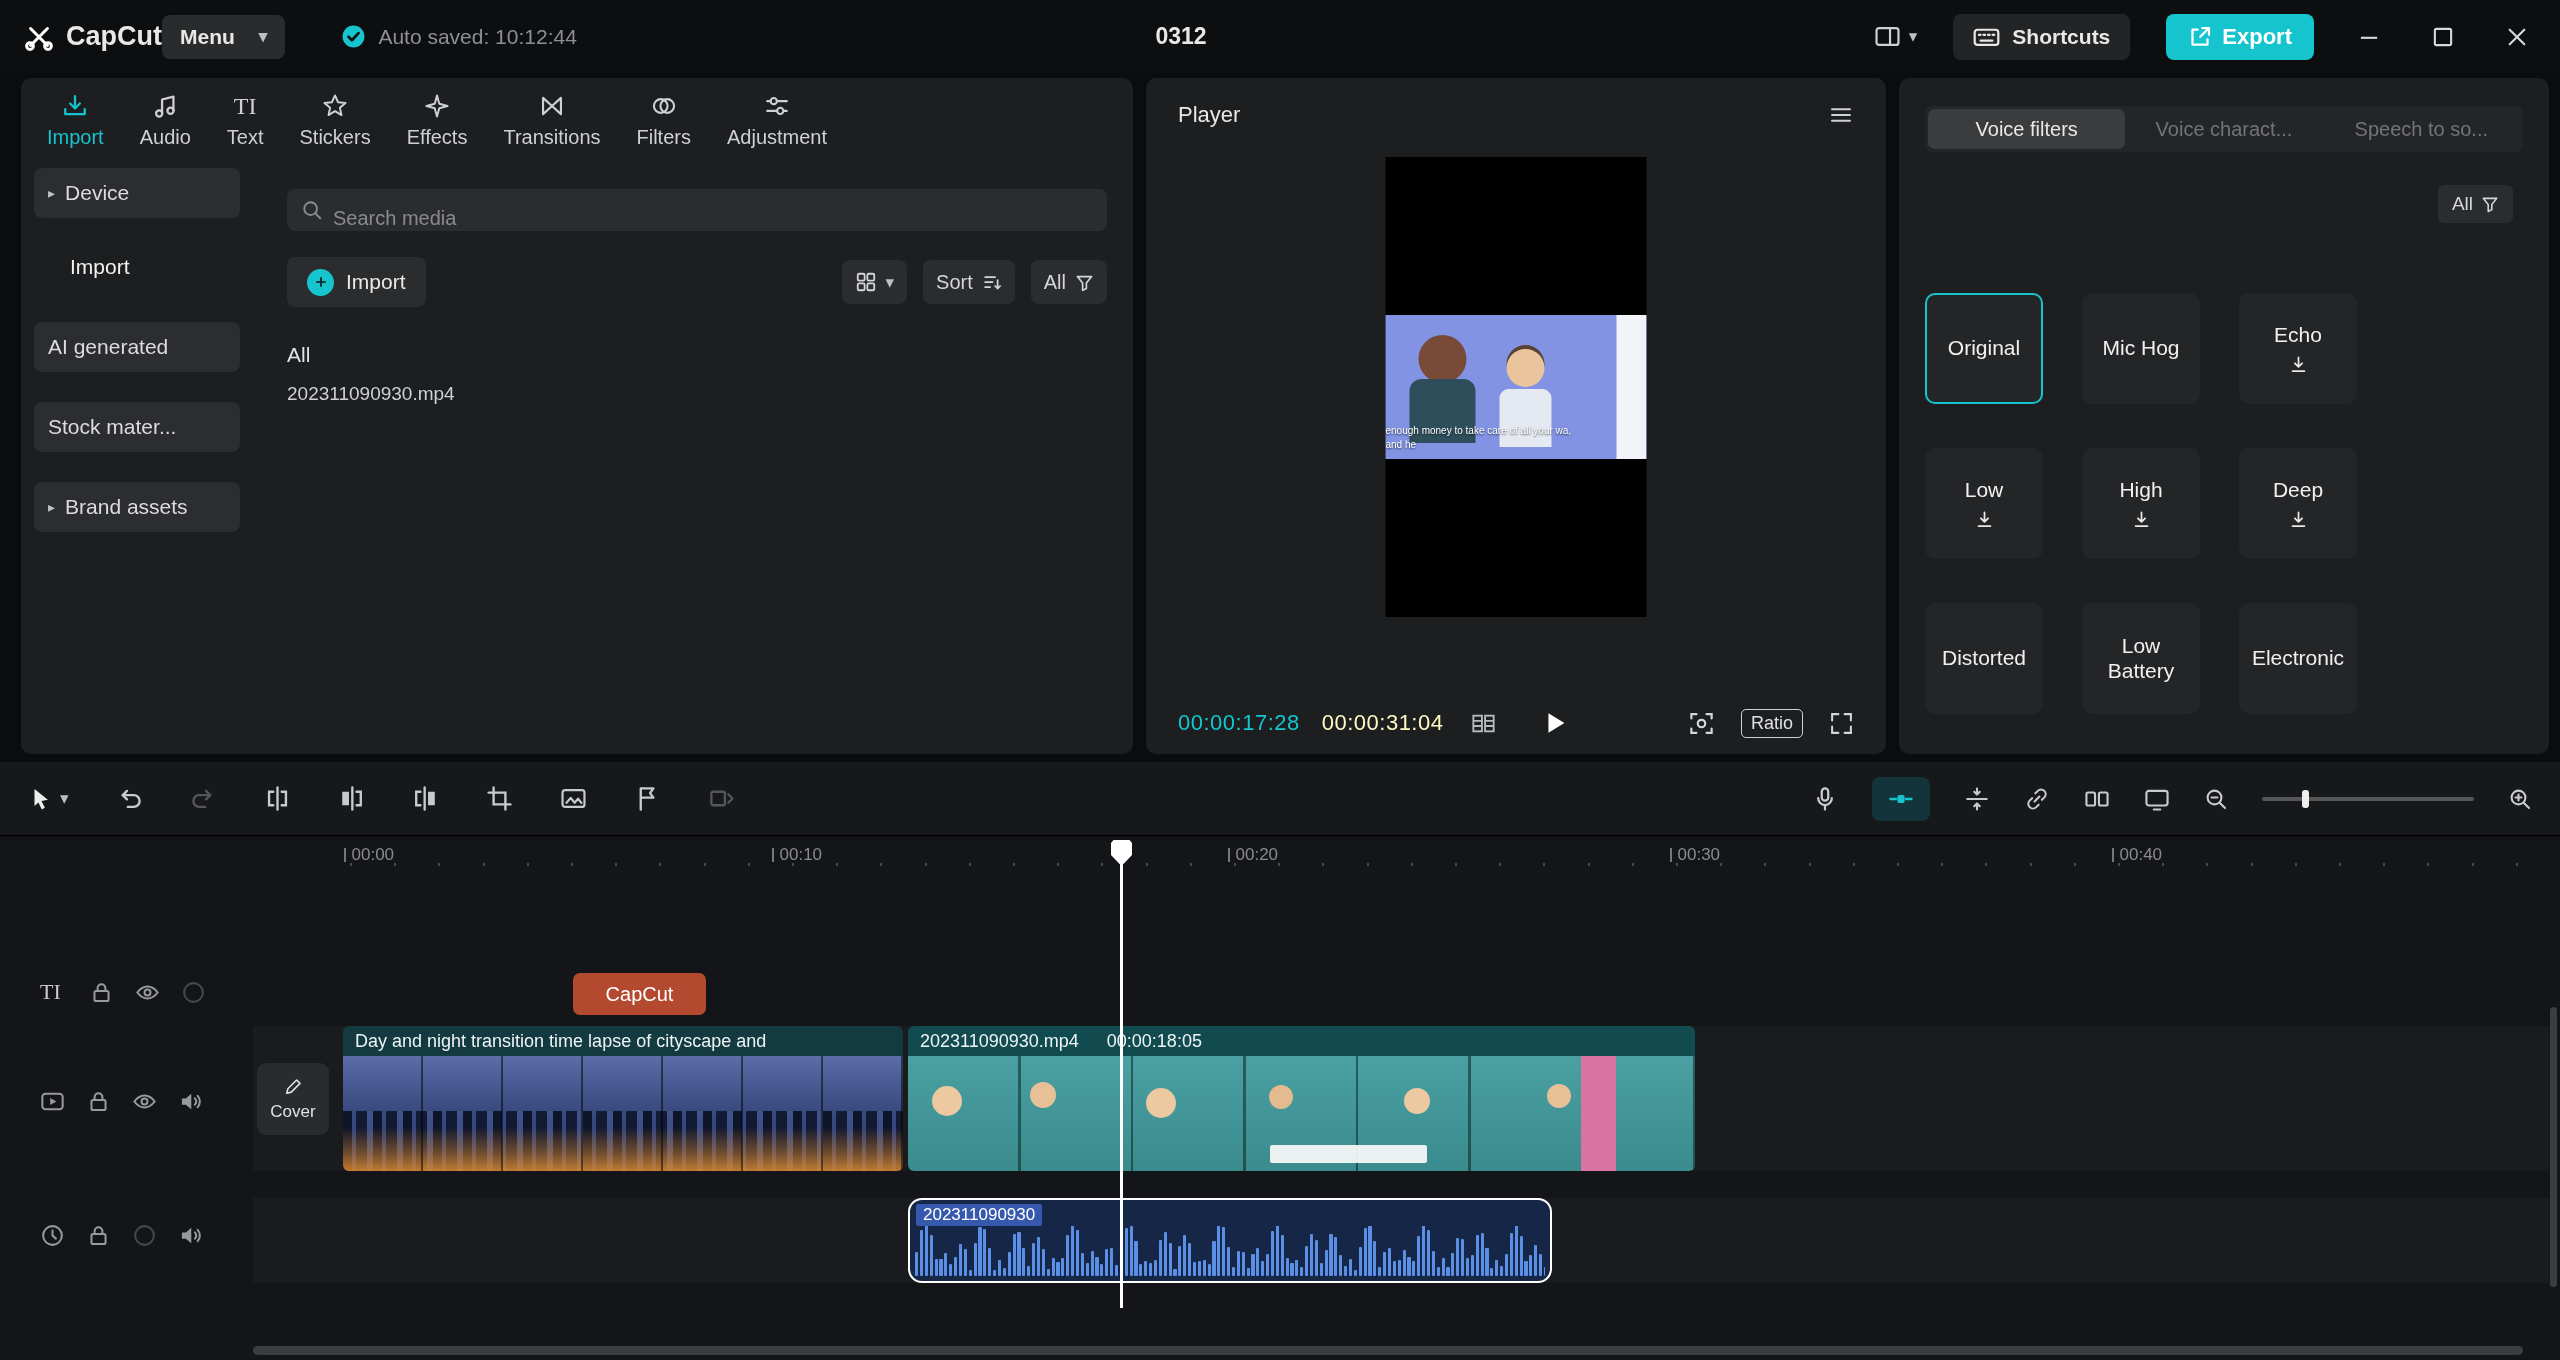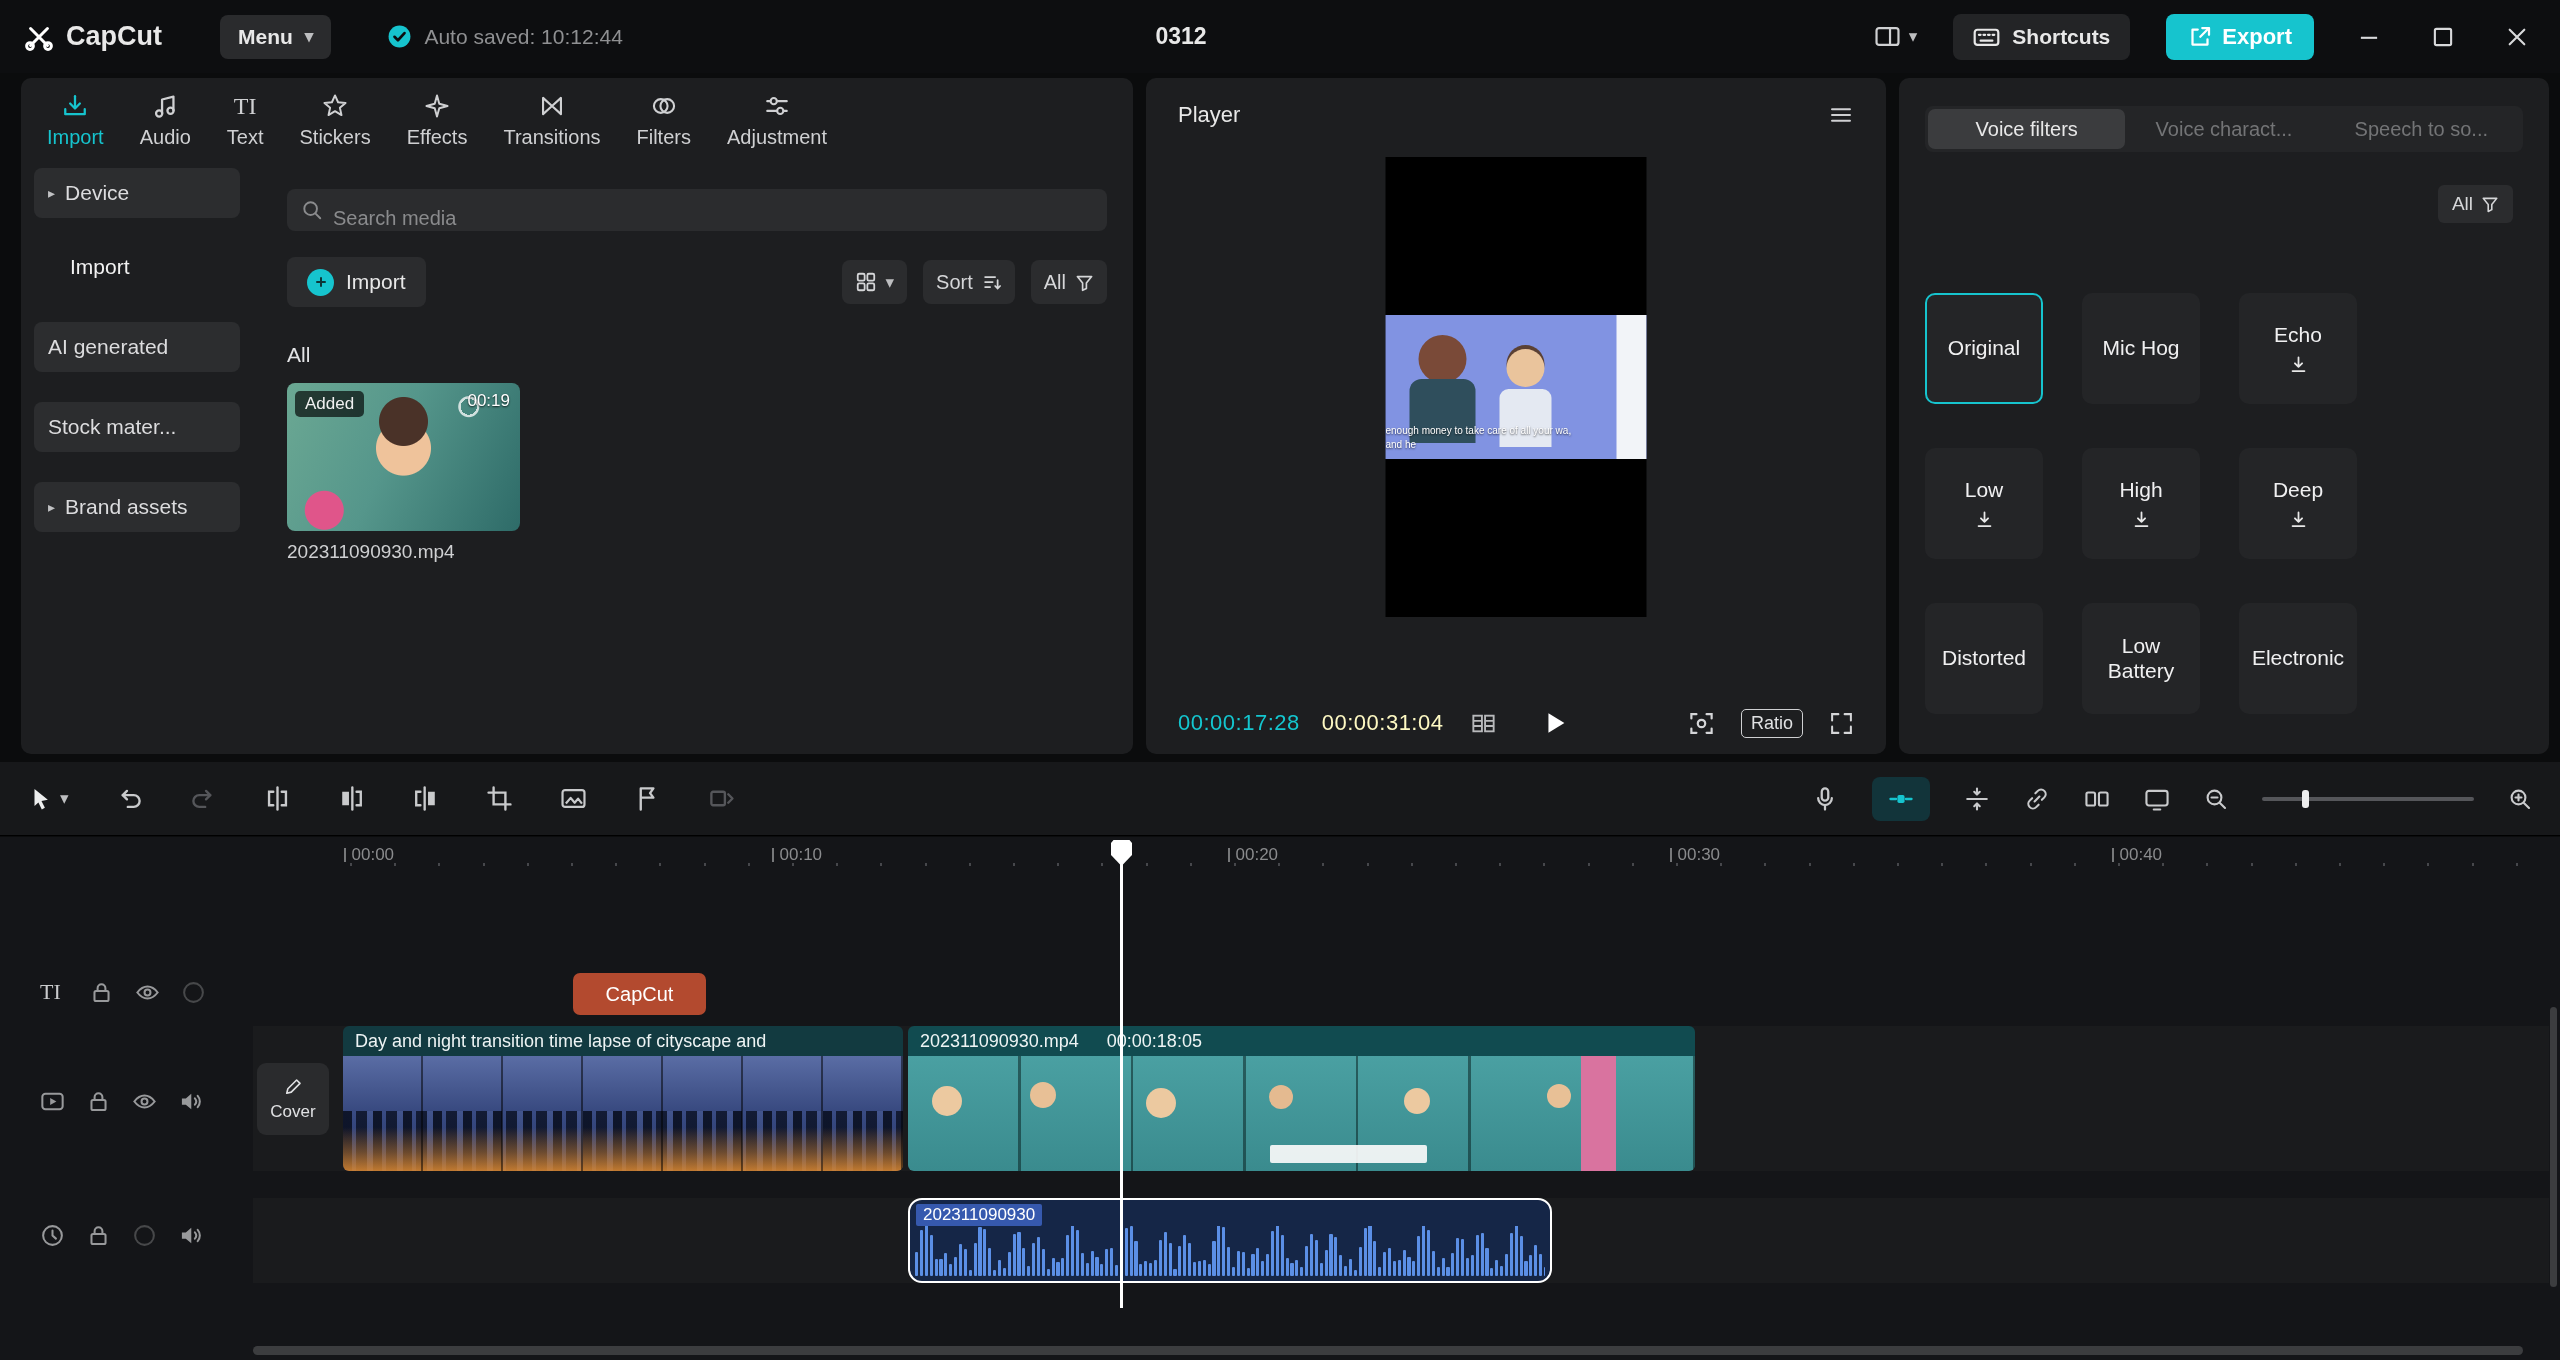--- a/index.html
+++ b/index.html
@@ -4,21 +4,21 @@
 <style>
   * { margin:0; padding:0; box-sizing:border-box; user-select:none; }
   html,body { width:2560px; height:1360px; overflow:hidden; }
   body { background:#0b0c0d; font-family:"Liberation Sans", sans-serif; color:#e8e8e8; position:relative; }
   button { background:none; border:none; color:inherit; font-family:inherit; cursor:pointer; }
   svg { display:block; }
 
   
   .titlebar { position:absolute; top:0; left:0; right:0; height:73px; background:#0d0e10; display:flex; align-items:center; padding:0 24px; }
   .logo { display:flex; align-items:center; gap:12px; font-size:27px; font-weight:bold; }
-  .menu-btn { margin-left:58px; display:flex; align-items:center; gap:12px; background:#2a2b2d; border-radius:8px; height:44px; padding:0 18px; font-size:21px; font-weight:bold; color:#e8e8e8; }
+  .menu-btn { display:flex; align-items:center; gap:24px; background:#2a2b2d; border-radius:8px; height:44px; padding:0 18px; font-size:21px; font-weight:bold; color:#e8e8e8; }
   .chev { font-size:17px; color:#bdbec0; }
   .autosave { margin-left:56px; display:flex; align-items:center; gap:12px; color:#8f9092; font-size:21px; }
   .tb-title { position:absolute; left:1181px; transform:translateX(-50%); font-size:23px; font-weight:bold; }
   .tb-right { margin-left:auto; display:flex; align-items:center; gap:36px; }
   .layout-btn { display:flex; align-items:center; gap:8px; color:#cfd0d2; }
   .shortcuts-btn { display:flex; align-items:center; gap:12px; background:#232426; border-radius:8px; height:46px; padding:0 20px; font-size:21px; font-weight:bold; color:#e8e8e8; }
   .export-btn { display:flex; align-items:center; gap:10px; background:#16c4ce; border-radius:8px; height:46px; padding:0 22px; font-size:22px; font-weight:bold; color:#fff; }
   .winbtn { color:#d8d9db; padding:6px; }
 
   
@@ -367,24 +367,20 @@
             <span>
                 <svg width="19" height="19" viewBox="0 0 16 16" fill="none" stroke="currentColor" stroke-width="1.4" stroke-linejoin="round">
                   <path d="M2 3h12L9.6 8.5V13l-3.2 1.6V8.5z"></path>
                 </svg>
               </span>
           </button>
         </div>
       </div>
       <div class="section-label">All</div>
       <div class="mcard">
-        <div class="thumb">
-          <span class="badge">Added</span>
-          <span class="dur">00:19</span>
-        </div>
         <div class="fname">202311090930.mp4</div>
       </div>
     </div>
   </div>
 </section>
 
 <section class="panel player-panel">
   <div class="phead">
     <span>Player</span>
     <span class="hmb">

